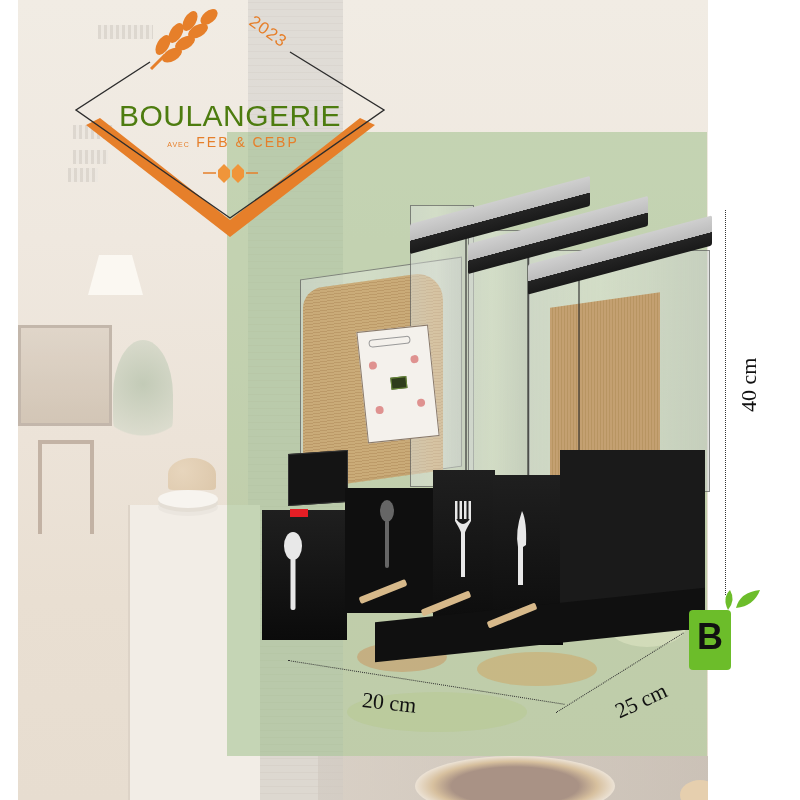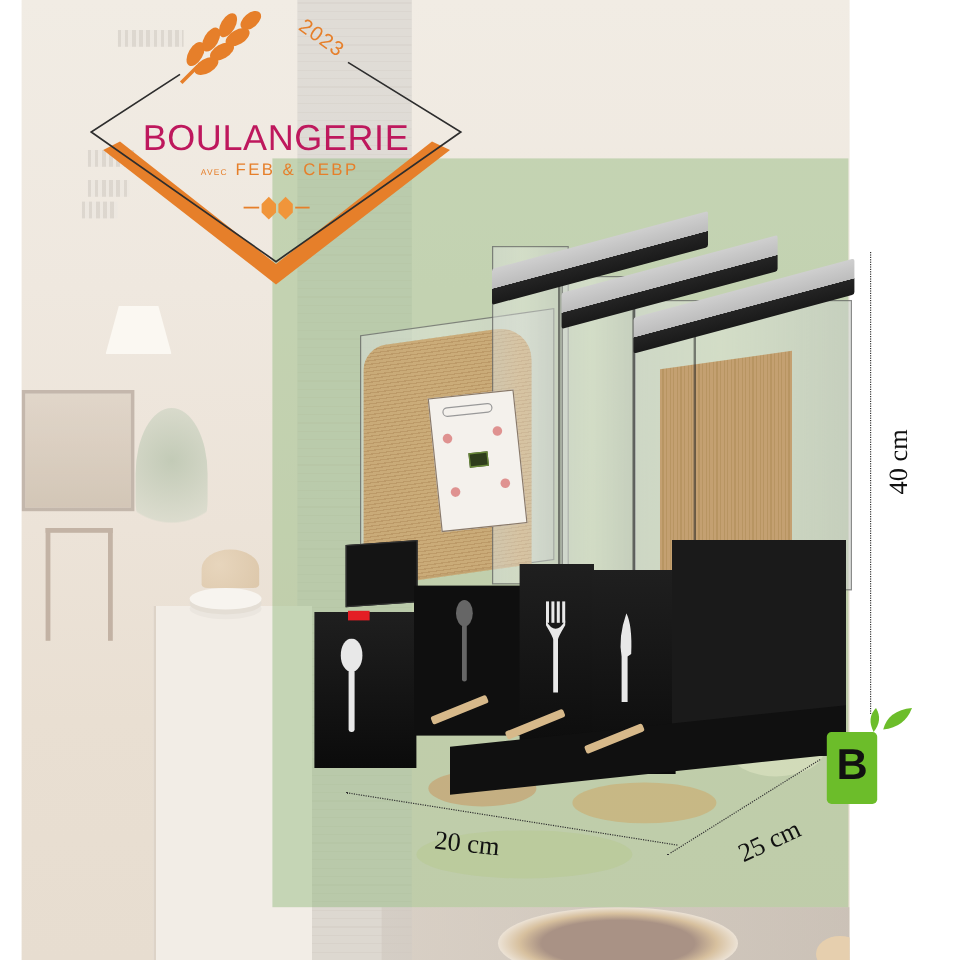--- a/index.html
+++ b/index.html
@@ -42,21 +42,21 @@
   .icon-svg{position:absolute;}
 
   
   .dotted{position:absolute;border-top:1.5px dotted #333;transform-origin:0 0;}
   .dotted-v{position:absolute;border-left:1.5px dotted #333;}
   .measure{position:absolute;font-family:"Liberation Serif",serif;color:#111;font-size:22px;white-space:nowrap;}
 
   
   .badge{position:absolute;left:0;top:0;width:400px;height:260px;}
   .badge-title-1{position:absolute;left:128px;top:83px;width:200px;text-align:center;font-size:19px;color:#333;letter-spacing:.5px;}
-  .badge-title-2{position:absolute;left:100px;top:99px;width:260px;text-align:center;font-size:30px;color:#be185d;letter-spacing:.5px;}
+  .badge-title-2{position:absolute;left:100px;top:99px;width:260px;text-align:center;font-size:30px;color:#4d7c0f;letter-spacing:.5px;}
   .badge-sub{position:absolute;left:148px;top:133px;width:170px;text-align:center;color:#e67f2a;letter-spacing:2px;}
   .badge-sub .avec{font-size:7px;letter-spacing:1px;}
   .badge-sub .feb{font-size:14px;margin-top:20px;}
   .badge-year{position:absolute;left:247px;top:22px;font-size:17px;color:#e67f2a;transform:rotate(35deg);letter-spacing:1px;}
 
   .bio-badge{position:absolute;left:689px;top:610px;width:42px;height:60px;background:#6cbd2a;border-radius:4px;}
   .bio-badge span{position:absolute;left:0;top:6px;width:42px;text-align:center;font-size:36px;font-weight:bold;color:#111;}
 </style>
 </head>
 <body>

